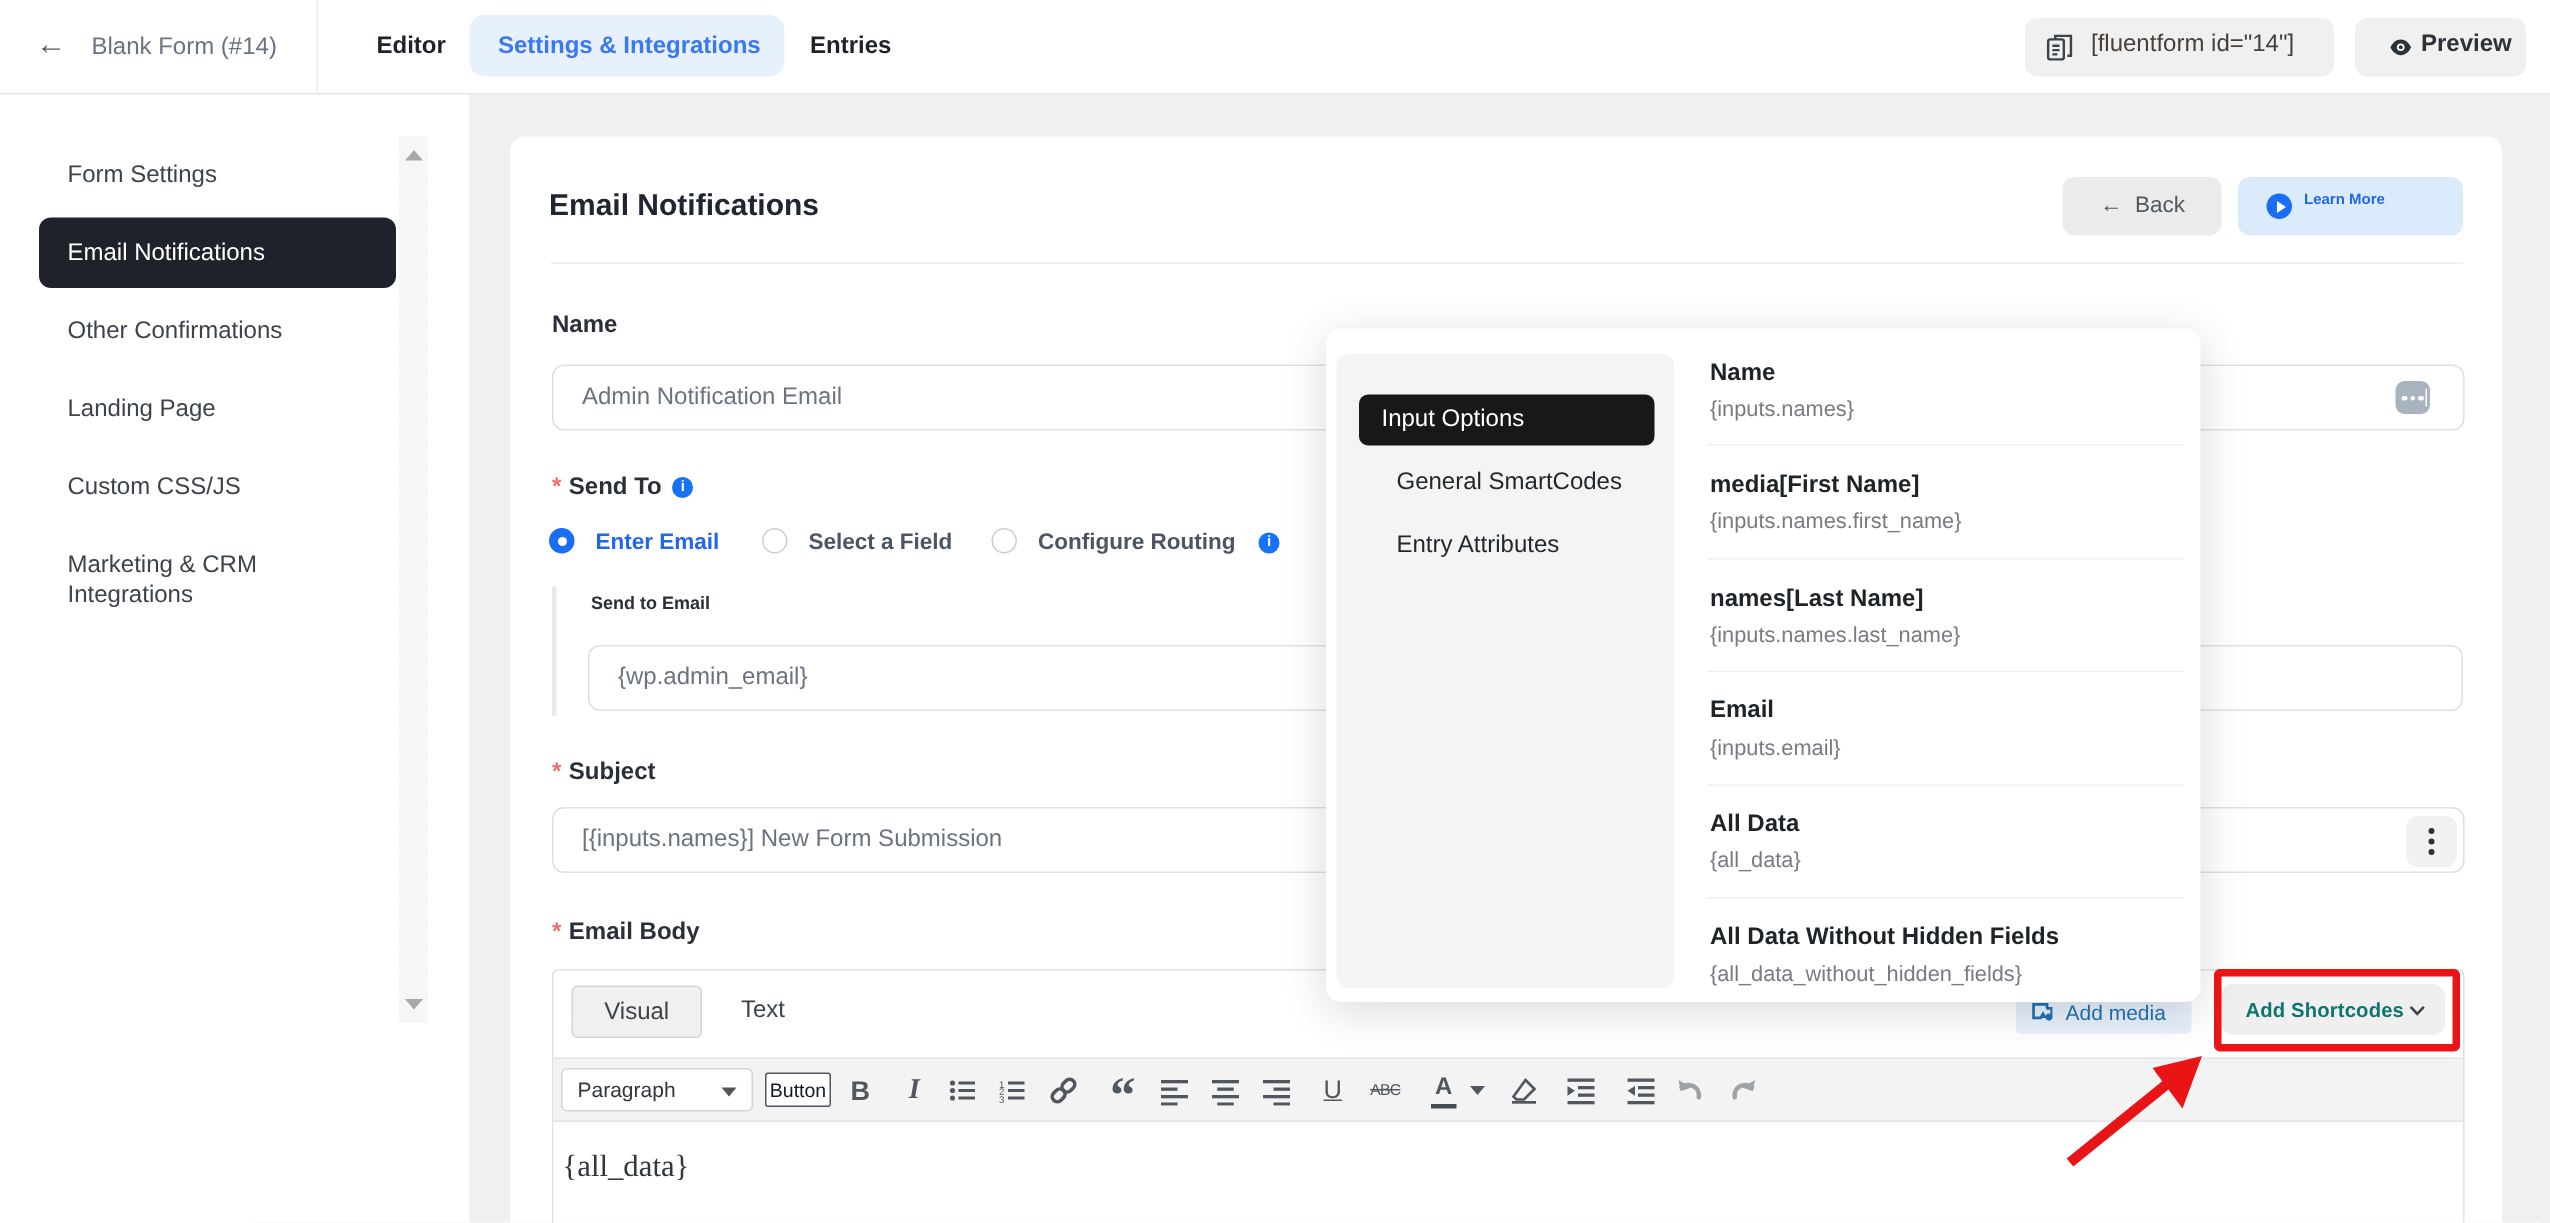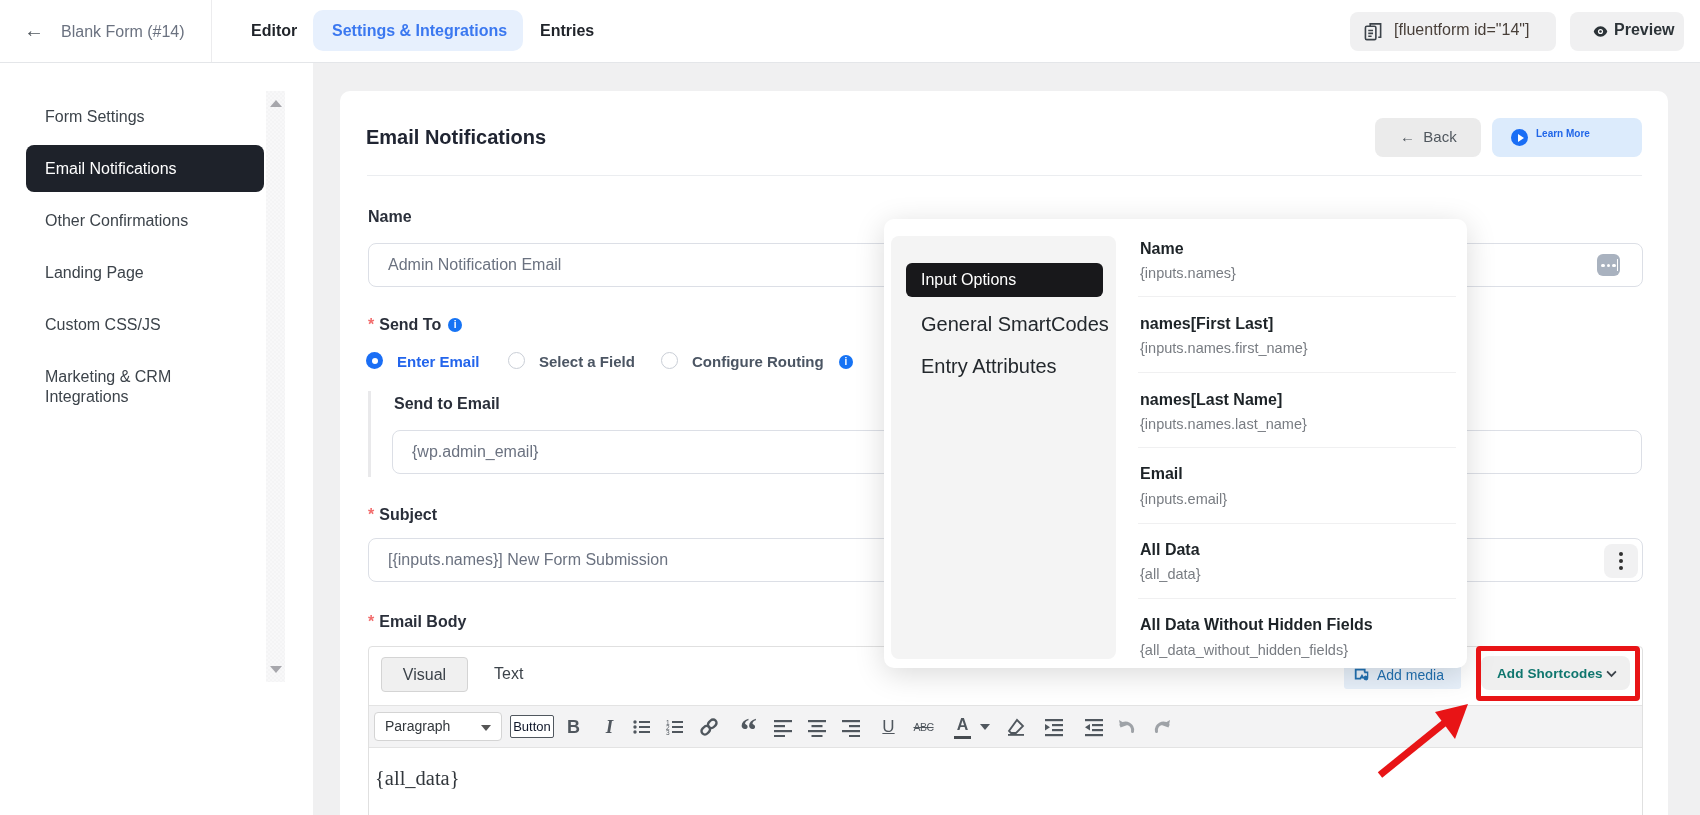--- a/index.html
+++ b/index.html
@@ -63,21 +63,21 @@
 .lbl-sendto { left:28px; top:225px; }
 .info { display:inline-block; vertical-align:2px; width:14px; height:14px; background:#1673f4; border-radius:50%; color:#fff; font-size:10px; font-weight:bold; text-align:center; line-height:14px; font-style:normal; margin-left:7px; }
 .radios { position:absolute; left:26px; top:261px; height:18px; }
 .radio { position:absolute; top:0; width:17px; height:17px; border:1.5px solid #c9ced6; border-radius:50%; background:#fff; }
 .radio.sel { border:none; background:#1a6ef5; }
 .radio.sel:after { content:""; position:absolute; left:5.5px; top:5.5px; width:6px; height:6px; background:#fff; border-radius:50%; }
 .rlbl { position:absolute; top:1px; font-size:15px; font-weight:bold; color:#4b5563; white-space:nowrap; }
 
 
 .indent { position:absolute; left:28px; top:300px; width:1275px; height:86px; border-left:3px solid #e9e9eb; }
-.indent .lbl2 { position:absolute; left:23px; top:4px; font-size:16px; font-weight:bold; color:#2a2f3a; }
+.indent .lbl2 { position:absolute; left:23px; top:4px; font-size:12px; font-weight:bold; color:#2a2f3a; }
 .inp-email { left:52px; top:339px; width:1250px; height:44px; }
 
 
 .lbl-subject { left:28px; top:415px; }
 .inp-subject { left:28px; top:447px; width:1275px; height:44px; }
 .vdots { position:absolute; right:4px; top:5px; width:34px; height:34px; background:#f1f1f2; border-radius:8px; }
 .vdots i { position:absolute; left:15px; width:4px; height:4px; background:#303030; border-radius:50%; }
 .vdots .v1{top:8px}.vdots .v2{top:15px}.vdots .v3{top:22px}
 
 
@@ -106,21 +106,21 @@
 .btn-addsc .chev { position:absolute; right:13px; top:12px; width:11px; height:11px; }
 
 
 .red-rect { position:absolute; left:1476px; top:646px; width:164px; height:55px; border:5px solid #e81416; border-radius:4px; z-index:20; }
 .red-arrow { position:absolute; z-index:20; }
 
 
 .popup { position:absolute; left:884px; top:219px; width:583px; height:449px; background:#fff; border-radius:10px; box-shadow:0 6px 30px rgba(0,0,0,0.15); z-index:10; }
 .pmenu { position:absolute; left:7px; top:17px; width:225px; height:423px; background:#f4f4f4; border-radius:8px; }
 .pmenu-active { position:absolute; left:15px; top:27px; width:197px; height:34px; background:#18181b; border-radius:6px; color:#fff; font-size:16px; line-height:34px; padding-left:15px; }
-.pmenu-item { position:absolute; left:30px; font-size:20px; color:#23282d; }
+.pmenu-item { position:absolute; left:40px; font-size:16px; color:#23282d; }
 .plist { position:absolute; left:256px; top:0; width:320px; }
 .pitem-t { position:absolute; font-size:16px; font-weight:bold; color:#1d2327; white-space:nowrap; }
 .pitem-s { position:absolute; font-size:14.5px; color:#787c82; white-space:nowrap; }
 .psep { position:absolute; left:254px; width:318px; height:1px; background:#f0f0f1; }
 </style>
 </head>
 <body>
 
 <div class="topbar">
   <div class="back-arrow">←</div>
@@ -345,21 +345,21 @@
 
 <div class="popup">
   <div class="pmenu">
     <div class="pmenu-active">Input Options</div>
     <div class="pmenu-item" style="top:77px;">General SmartCodes</div>
     <div class="pmenu-item" style="top:119px;">Entry Attributes</div>
   </div>
   <div class="plist">
     <div class="pitem-t" style="top:21px;">Name</div>
     <div class="pitem-s" style="top:46px;">{inputs.names}</div>
-    <div class="pitem-t" style="top:96px;">names[First Last]</div>
+    <div class="pitem-t" style="top:96px;">media[First Name]</div>
     <div class="pitem-s" style="top:121px;">{inputs.names.first_name}</div>
     <div class="pitem-t" style="top:172px;">names[Last Name]</div>
     <div class="pitem-s" style="top:197px;">{inputs.names.last_name}</div>
     <div class="pitem-t" style="top:246px;">Email</div>
     <div class="pitem-s" style="top:272px;">{inputs.email}</div>
     <div class="pitem-t" style="top:322px;">All Data</div>
     <div class="pitem-s" style="top:347px;">{all_data}</div>
     <div class="pitem-t" style="top:397px;">All Data Without Hidden Fields</div>
     <div class="pitem-s" style="top:423px;">{all_data_without_hidden_fields}</div>
   </div>

